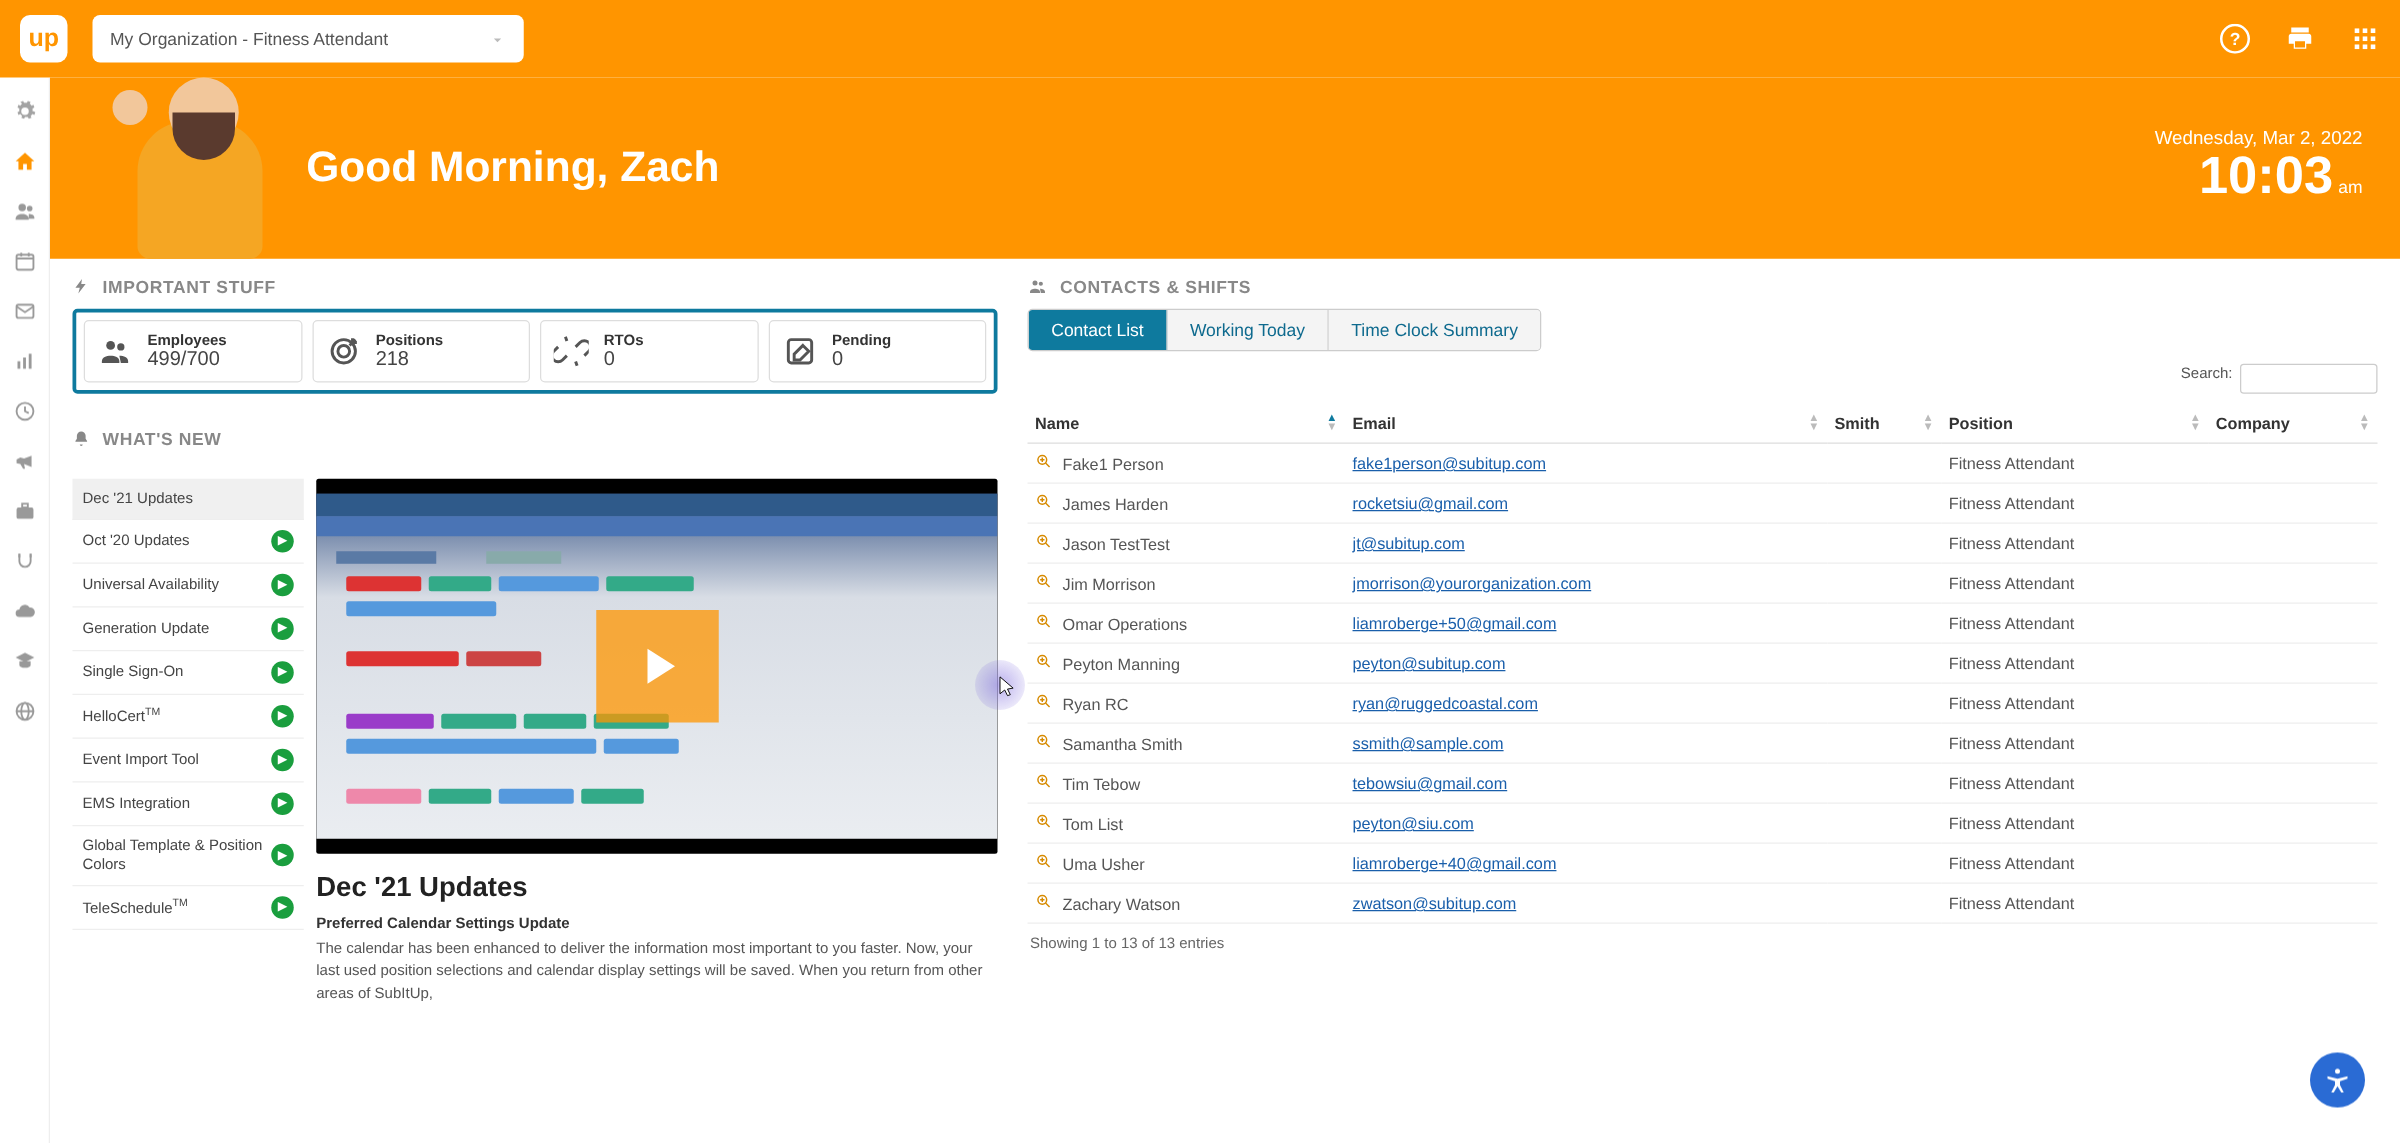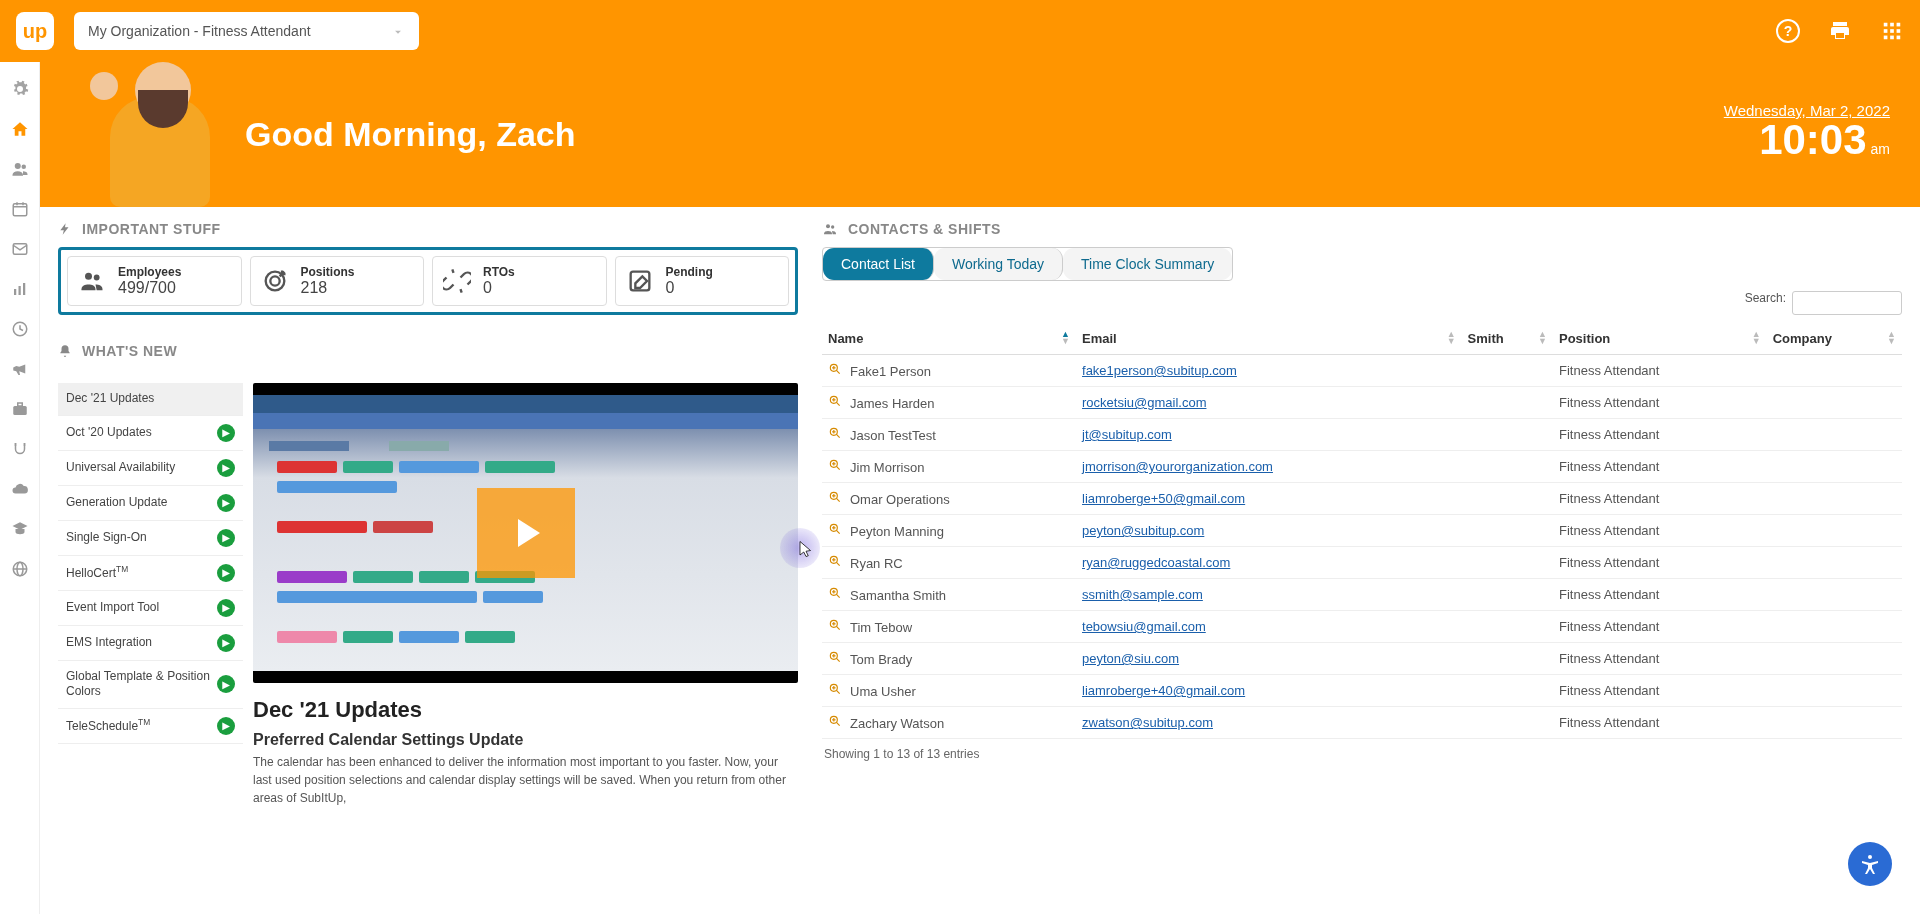--- a/index.html
+++ b/index.html
@@ -21,21 +21,21 @@
 
 
 .hero { background:#ff9500; margin-left:40px; height:145px; position:relative; display:flex; align-items:center; padding-left:60px; color:#fff; }
 .avatar { width:130px; height:145px; position:relative; margin-right:15px; }
 .avatar-body { position:absolute; bottom:0; left:10px; width:100px; height:110px; background:#f5a623; border-radius:40px 40px 10px 10px; }
 .avatar-head { position:absolute; top:0; left:35px; width:56px; height:56px; background:#f2c79b; border-radius:50%; }
 .avatar-beard { position:absolute; top:28px; left:38px; width:50px; height:38px; background:#5a3a2e; border-radius:0 0 25px 25px; }
 .avatar-hand { position:absolute; top:10px; left:-10px; width:28px; height:28px; background:#f2c79b; border-radius:50%; }
 .hero h1 { font-size:34px; font-weight:700; }
 .hero-date { position:absolute; right:30px; top:40px; text-align:right; }
-.hero-date .d1 { font-size:15px; font-weight:400;text-decoration:underline; }
+.hero-date .d1 { font-size:15px; font-weight:400; }
 .hero-date .d2 { font-size:42px; font-weight:700; line-height:1; }
 .hero-date .ampm { font-size:14px; margin-left:4px; font-weight:400; }
 
 .content { margin-left:40px; display:flex; padding:14px 18px 0 18px; gap:24px; }
 .col-left { width:740px; }
 .col-right { flex:1; }
 
 .sec-head { display:flex; align-items:center; gap:10px; color:#888; font-weight:700; letter-spacing:.5px; margin-bottom:10px; font-size:14px; }
 
 
@@ -53,26 +53,26 @@
 .wn-go { width:18px; height:18px; border-radius:50%; background:#1a9e3e; color:#fff; display:flex; align-items:center; justify-content:center; font-size:10px; flex:none; }
 .wn-detail { flex:1; }
 .video { background:#000; height:300px; position:relative; border-radius:2px; overflow:hidden; }
 .video-inner { position:absolute; inset:12px 0; background:linear-gradient(#3e5a8a,#d8dde5 30%,#eaedf1); }
 .vbar { height:18px; background:#2f5a8a; }
 .vrow { display:flex; gap:6px; padding:4px 8px; }
 .vblk { height:12px; border-radius:2px; }
 .play { position:absolute; left:50%; top:50%; transform:translate(-50%,-50%); width:98px; height:90px; background:rgba(255,149,0,.75); display:flex; align-items:center; justify-content:center; }
 .play::after { content:""; border-left:22px solid #fff; border-top:14px solid transparent; border-bottom:14px solid transparent; margin-left:6px; }
 .wn-title { font-size:22px; font-weight:700; margin:14px 0 8px; color:#222; }
-.wn-sub { font-size:16px; font-weight:700; margin-bottom:4px; }
+.wn-sub { font-size:12px; font-weight:700; margin-bottom:4px; }
 .wn-body { font-size:12px; color:#555; line-height:1.5; }
 
 
 .tabs { display:flex; border:1px solid #ccc; border-radius:4px; overflow:hidden; width:fit-content; margin-bottom:10px; }
-.tab { padding:8px 18px; font-size:14px; color:#0e6a8e; background:#f4f4f4; cursor:pointer; border-right:1px solid #ccc;border-radius:11px; }
+.tab { padding:8px 18px; font-size:14px; color:#0e6a8e; background:#f4f4f4; cursor:pointer; border-right:1px solid #ccc; }
 .tab:last-child { border-right:none;text-align:center; }
 .tab.active { background:#0e7a9e; color:#fff; }
 .searchrow { display:flex; justify-content:flex-end; align-items:flex-start; gap:6px; margin-bottom:8px; font-size:12px; color:#555; }
 .searchrow input { border:1px solid #ccc; border-radius:3px; height:24px; width:110px; padding:0 6px; }
 
 table { width:100%; border-collapse:collapse; font-size:13px; }
 th { text-align:left; padding:8px 6px; font-weight:700; color:#333; border-bottom:1px solid #ddd; position:relative; }
 th .sort { position:absolute; right:6px; color:#bbb; font-size:9px; line-height:7px; }
 th.sorted .sort-asc { color:#0e7a9e; }
 td { padding:7px 6px; border-bottom:1px solid #eee; color:#555; vertical-align:middle; }
@@ -523,21 +523,21 @@
             <td></td>
           </tr>
           <tr>
             <td><span class="mag">
                 <svg width="14" height="14" viewBox="0 0 24 24" fill="none" stroke="currentColor" stroke-width="2">
                   <circle cx="10" cy="10" r="6"></circle>
                   <line x1="20" y1="20" x2="14.5" y2="14.5"></line>
                   <line x1="7" y1="10" x2="13" y2="10"></line>
                   <line x1="10" y1="7" x2="10" y2="13"></line>
                 </svg>
-              </span><span>Tom Brady</span></td>
+              </span><span>Tom List</span></td>
             <td><a href="#">peyton@siu.com</a></td>
             <td></td>
             <td>Fitness Attendant</td>
             <td></td>
           </tr>
           <tr>
             <td><span class="mag">
                 <svg width="14" height="14" viewBox="0 0 24 24" fill="none" stroke="currentColor" stroke-width="2">
                   <circle cx="10" cy="10" r="6"></circle>
                   <line x1="20" y1="20" x2="14.5" y2="14.5"></line>

